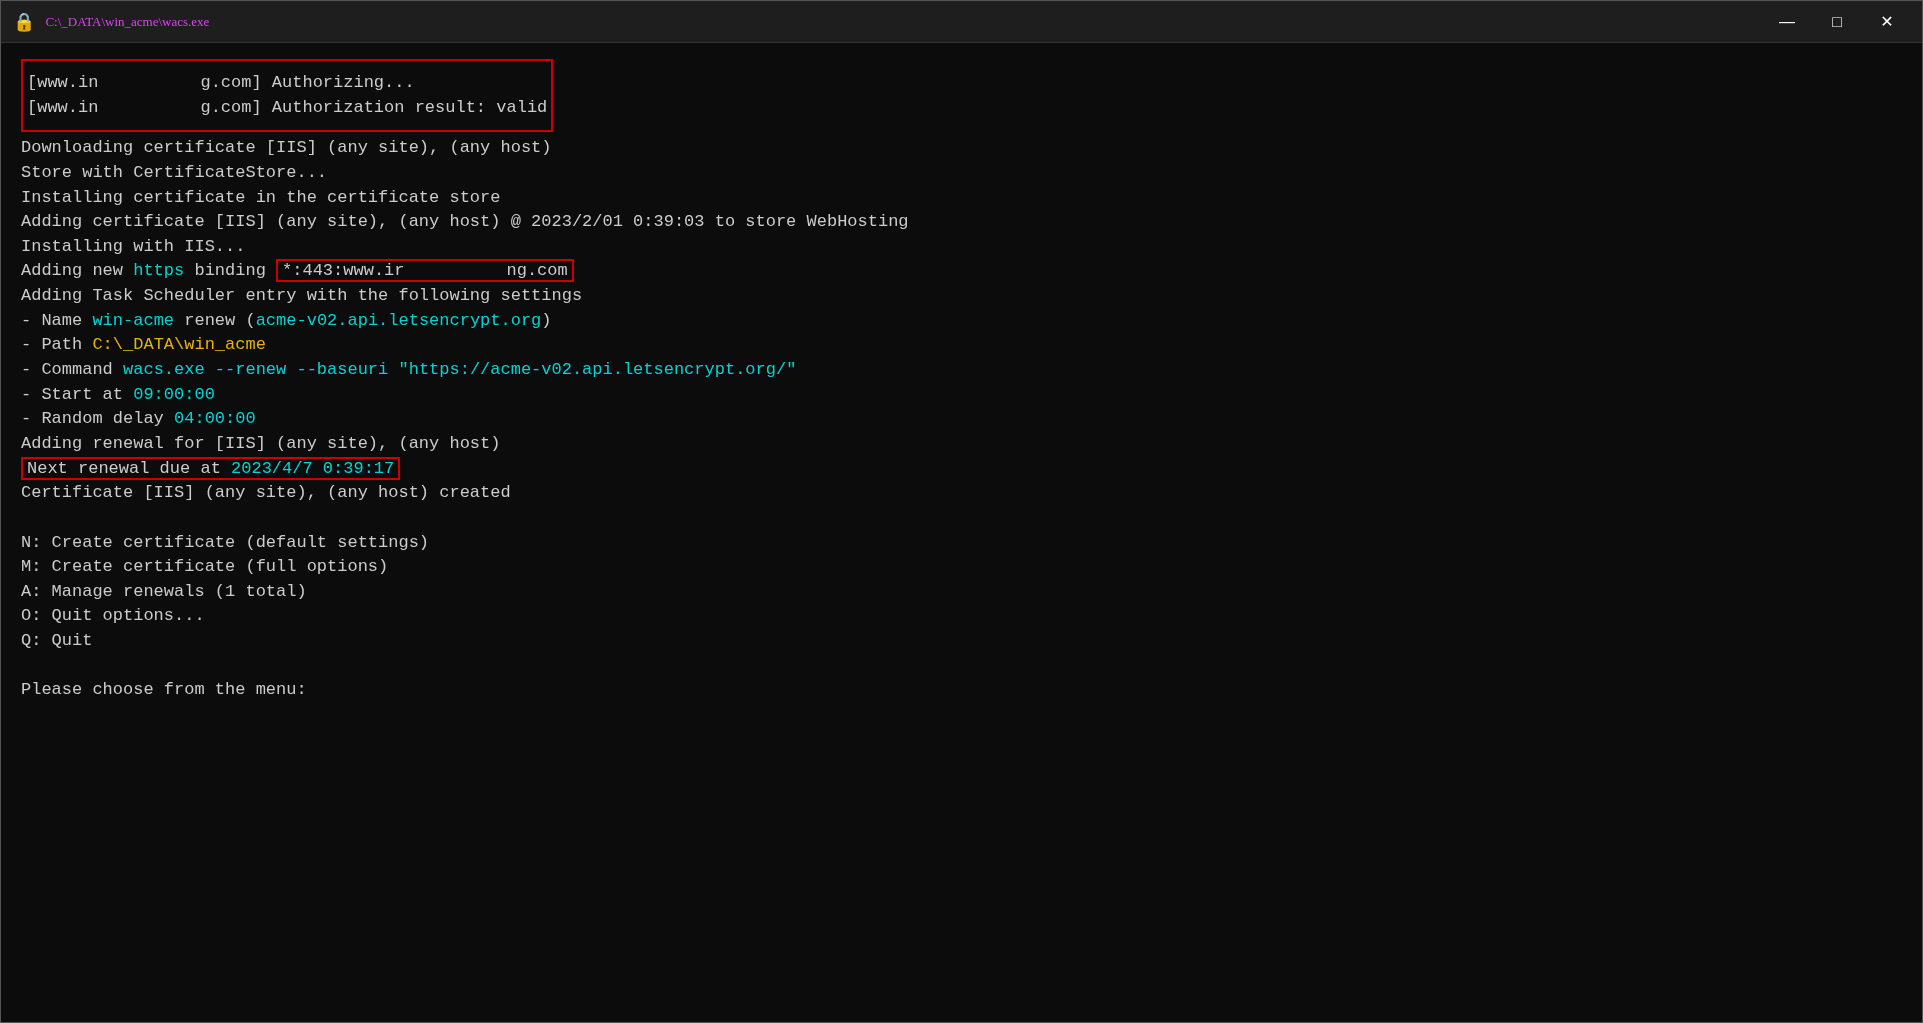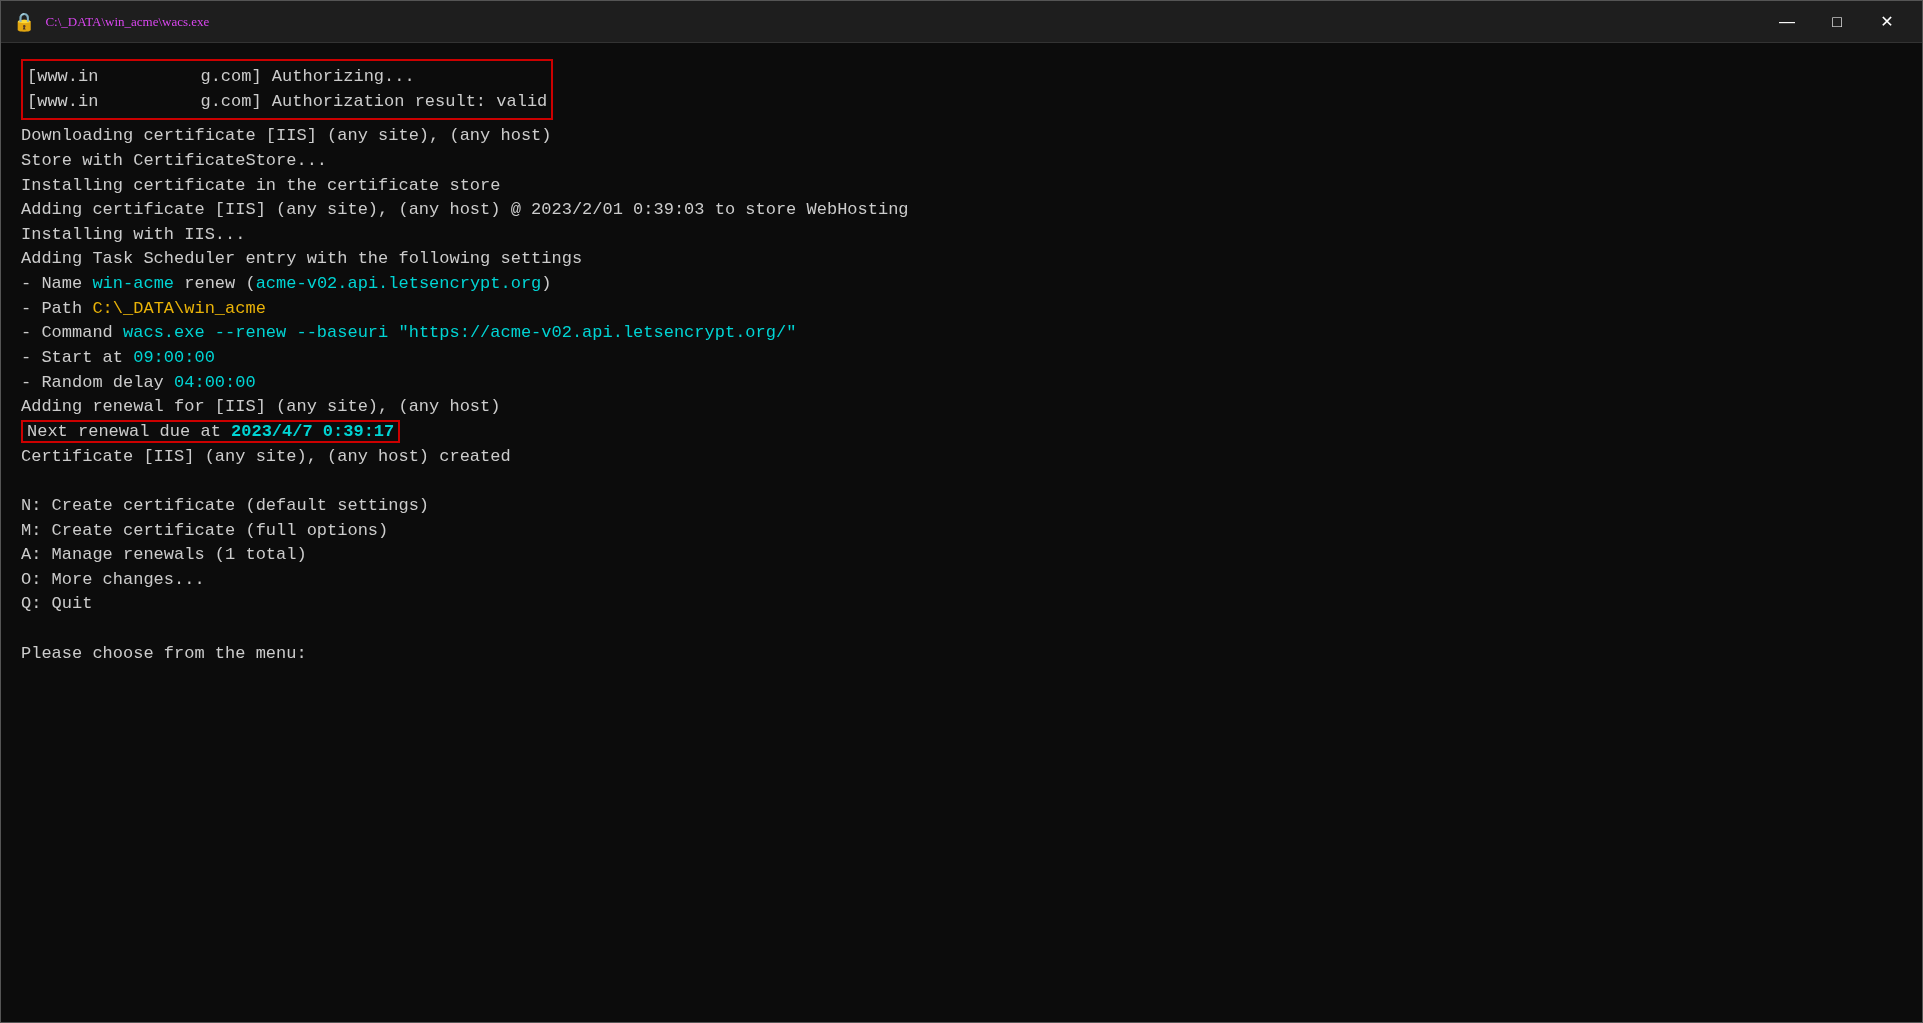--- a/index.html
+++ b/index.html
@@ -98,48 +98,49 @@
     <div class="title-buttons">
       <button class="title-btn">—</button>
       <button class="title-btn">□</button>
       <button class="title-btn close">✕</button>
     </div>
   </div>
 
   <div class="terminal">
 
     
-    <div style="border: 2px solid #cc0000; display: inline-block; margin-bottom: 4px; padding: 4px 4px;">
+    <div style="border: 2px solid #cc0000; display: inline-block; margin-bottom: 4px; padding: 10px 4px;">
       <span class="line green">[www.in          g.com] Authorizing...</span>
       <span class="line green">[www.in          g.com] Authorization result: valid</span>
     </div>
 
     <span class="line">Downloading certificate [IIS] (any site), (any host)</span>
     <span class="line">Store with CertificateStore...</span>
     <span class="line">Installing certificate in the certificate store</span>
     <span class="line">Adding certificate [IIS] (any site), (any host) @ 2023/2/01 0:39:03 to store WebHosting</span>
     <span class="line">Installing with IIS...</span>
 
     
+    <span class="line">Adding new <span style="color:#00d4d4;">https</span> binding <span style="border: 2px solid #cc0000; padding: 0 4px; display: inline;">*:443:www.ir          ng.com</span></span>
 
     <span class="line">Adding Task Scheduler entry with the following settings</span>
     <span class="line">- Name <span style="color:#00d4d4;">win-acme</span> renew (<span style="color:#00d4d4;">acme-v02.api.letsencrypt.org</span>)</span>
     <span class="line">- Path <span style="color:#eab308;">C:\_DATA\win_acme</span></span>
     <span class="line">- Command <span style="color:#00d4d4;">wacs.exe --renew --baseuri "https://acme-v02.api.letsencrypt.org/"</span></span>
     <span class="line">- Start at <span style="color:#00d4d4;">09:00:00</span></span>
     <span class="line">- Random delay <span style="color:#00d4d4;">04:00:00</span></span>
     <span class="line">Adding renewal for [IIS] (any site), (any host)</span>
 
     
-    <span class="line"><span style="border: 2px solid #cc0000; padding: 0 4px; display: inline;">Next renewal due at <span style="color:#00d4d4;font-weight:bold;">2023/4/7 0:39:17</span></span></span>
+    <span class="line"><span style="border: 2px solid #cc0000; padding: 0 4px; display: inline;">Next renewal due at <span style="color:#00d4d4;">2023/4/7 0:39:17</span></span></span>
 
     <span class="line">Certificate [IIS] (any site), (any host) created</span>
     <span class="line">&nbsp;</span>
     <span class="line green">N: Create certificate (default settings)</span>
     <span class="line green">M: Create certificate (full options)</span>
     <span class="line green">A: Manage renewals (1 total)</span>
-    <span class="line green">O: More changes...</span>
+    <span class="line green">O: Quit options...</span>
     <span class="line green">Q: Quit</span>
     <span class="line">&nbsp;</span>
     <span class="line cyan">Please choose from the menu:</span>
 
   </div>
 </div>
 
 </body></html>

